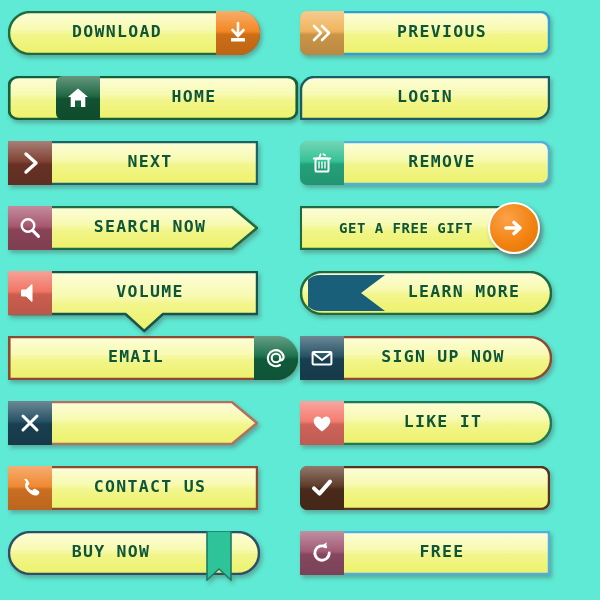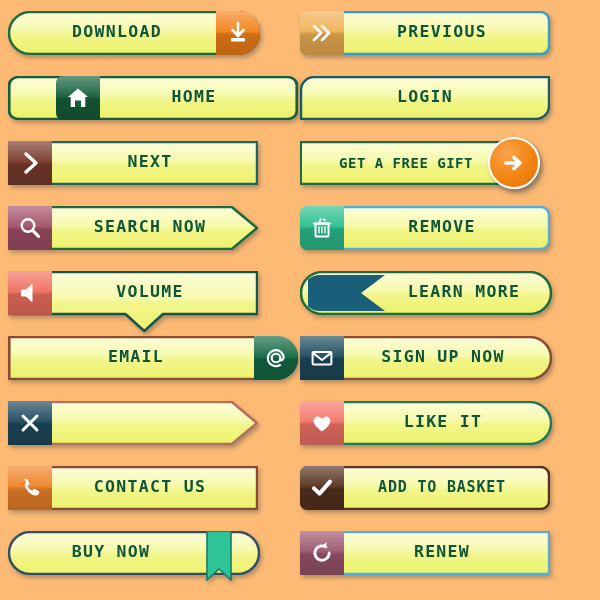--- a/index.html
+++ b/index.html
@@ -5,21 +5,21 @@
   * { box-sizing: border-box; margin: 0; padding: 0; }
   html, body {
     width: 600px; height: 600px;
     background: #ffffff;
     font-family: "DejaVu Sans Mono", monospace;
     overflow: hidden;
   }
   #stage {
     position: relative;
     width: 600px; height: 600px;
-    background: #fdba74;
+    background: #5eead4;
   }
   .col { position: absolute; top: 0; width: 290px; }
   .col-left  { left: 8px; }
   .col-right { left: 300px; }
 
   .btn-slot {
     position: relative;
     height: 65px;
     margin-bottom: 0px;
     display: flex;
@@ -408,47 +408,20 @@
             </svg>
           </div>
           <div class="content">
             <div style="flex: 0 0 10px;"></div>
             <div class="label" style="color: rgb(14, 86, 55);">LOGIN</div>
             <div style="flex: 0 0 10px;"></div>
           </div>
         </div>
       </div>
       <div class="btn-slot">
-        <div class="btn" style="width: 228px;">
-          <div class="shape">
-            <svg viewBox="0 0 248 44" preserveAspectRatio="none">
-              <defs>
-                <linearGradient id="g11" x1="0" y1="0" x2="0" y2="1">
-      <stop offset="0%" stop-color="#fdfdd9"></stop>
-      <stop offset="42%" stop-color="#f7fab0"></stop>
-      <stop offset="55%" stop-color="#f2f58a"></stop>
-      <stop offset="100%" stop-color="#ecf26b"></stop>
-    </linearGradient>
-              </defs>
-    <path d="M1 1 H247 V43 H1 Z" fill="url(#g11)" stroke="#1d6b3e" stroke-width="2.4" stroke-linejoin="round"></path>
-            </svg>
-          </div>
-          <div class="content">
-            <div style="flex: 0 0 10px;"></div>
-            <div class="label small tiny" style="color: rgb(14, 86, 55);">GET A FREE GIFT</div>
-            <div style="flex: 0 0 26px;"></div>
-          </div>
-          <div class="circle-icon">
-            <svg width="30" height="30" viewBox="0 0 30 30" fill="none">
-        <path d="M7 15 H19 M15 9.5 L21 15 L15 20.5" stroke="#ffffff" stroke-width="3.6" fill="none" stroke-linecap="round" stroke-linejoin="round"></path>
-            </svg>
-          </div>
-        </div>
-      </div>
-      <div class="btn-slot">
         <div class="btn" style="width: 250px;">
           <div class="shape">
             <svg viewBox="0 0 248 44" preserveAspectRatio="none">
               <defs>
                 <linearGradient id="g12" x1="0" y1="0" x2="0" y2="1">
       <stop offset="0%" stop-color="#fdfdd9"></stop>
       <stop offset="42%" stop-color="#f7fab0"></stop>
       <stop offset="55%" stop-color="#f2f58a"></stop>
       <stop offset="100%" stop-color="#ecf26b"></stop>
     </linearGradient>
@@ -465,20 +438,47 @@
         <path d="M10 11.6 v7 M13 11.6 v7 M16 11.6 v7" stroke="#ffffff" stroke-width="1.4"></path>
               </svg>
               <span class="shine"></span>
             </div>
             <div class="label" style="color: rgb(14, 86, 55);">REMOVE</div>
             <div style="flex: 0 0 10px;"></div>
           </div>
         </div>
       </div>
       <div class="btn-slot">
+        <div class="btn" style="width: 228px;">
+          <div class="shape">
+            <svg viewBox="0 0 248 44" preserveAspectRatio="none">
+              <defs>
+                <linearGradient id="g11" x1="0" y1="0" x2="0" y2="1">
+      <stop offset="0%" stop-color="#fdfdd9"></stop>
+      <stop offset="42%" stop-color="#f7fab0"></stop>
+      <stop offset="55%" stop-color="#f2f58a"></stop>
+      <stop offset="100%" stop-color="#ecf26b"></stop>
+    </linearGradient>
+              </defs>
+    <path d="M1 1 H247 V43 H1 Z" fill="url(#g11)" stroke="#1d6b3e" stroke-width="2.4" stroke-linejoin="round"></path>
+            </svg>
+          </div>
+          <div class="content">
+            <div style="flex: 0 0 10px;"></div>
+            <div class="label small tiny" style="color: rgb(14, 86, 55);">GET A FREE GIFT</div>
+            <div style="flex: 0 0 26px;"></div>
+          </div>
+          <div class="circle-icon">
+            <svg width="30" height="30" viewBox="0 0 30 30" fill="none">
+        <path d="M7 15 H19 M15 9.5 L21 15 L15 20.5" stroke="#ffffff" stroke-width="3.6" fill="none" stroke-linecap="round" stroke-linejoin="round"></path>
+            </svg>
+          </div>
+        </div>
+      </div>
+      <div class="btn-slot">
         <div class="btn" style="width: 252px;">
           <div class="shape">
             <svg viewBox="0 0 248 44" preserveAspectRatio="none">
               <defs>
                 <linearGradient id="g14" x1="0" y1="0" x2="0" y2="1">
       <stop offset="0%" stop-color="#fdfdd9"></stop>
       <stop offset="42%" stop-color="#f7fab0"></stop>
       <stop offset="55%" stop-color="#f2f58a"></stop>
       <stop offset="100%" stop-color="#ecf26b"></stop>
     </linearGradient>
@@ -566,21 +566,20 @@
     <path d="M9 1 H239 A8 8 0 0 1 247 9 V35 A8 8 0 0 1 239 43 H9 A8 8 0 0 1 1 35 V9 A8 8 0 0 1 9 1 Z" fill="url(#g16)" stroke="#57321f" stroke-width="2.4" stroke-linejoin="round"></path>
             </svg>
           </div>
           <div class="content">
             <div class="icon-box" style="background: linear-gradient(rgb(87, 50, 31) 0%, rgb(87, 50, 31) 46%, rgb(73, 42, 26) 54%, rgb(68, 39, 24) 100%); border-radius: 7px 0px 0px 7px;">
               <svg width="26" height="26" viewBox="0 0 26 26" fill="none">
                 <path d="M5 13.4 L10.5 18.6 L21 6.6" stroke="#ffffff" stroke-width="4" fill="none" stroke-linecap="round" stroke-linejoin="round"></path>
               </svg>
               <span class="shine"></span>
             </div>
-            <div class="label small" style="color: rgb(14, 86, 55);">ADD TO BASKET</div>
             <div style="flex: 0 0 10px;"></div>
           </div>
         </div>
       </div>
       <div class="btn-slot">
         <div class="btn" style="width: 250px;">
           <div class="shape">
             <svg viewBox="0 0 248 44" preserveAspectRatio="none">
               <defs>
                 <linearGradient id="g17" x1="0" y1="0" x2="0" y2="1">
@@ -594,19 +593,19 @@
             </svg>
           </div>
           <div class="content">
             <div class="icon-box" style="background: linear-gradient(rgb(158, 84, 112) 0%, rgb(158, 84, 112) 46%, rgb(133, 71, 94) 54%, rgb(123, 66, 87) 100%); border-radius: 0px;">
               <svg width="26" height="26" viewBox="0 0 26 26" fill="none">
                 <path d="M20.2 13 a7.2 7.2 0 1 1 -3.4 -6.1" stroke="#ffffff" stroke-width="2.8" fill="none" stroke-linecap="round"></path>
         <path d="M17.6 2.2 L17.2 7.8 L11.9 6.4 Z" fill="#ffffff"></path>
               </svg>
               <span class="shine"></span>
             </div>
-            <div class="label" style="color: rgb(14, 86, 55);">RENEW</div>
+            <div class="label" style="color: rgb(14, 86, 55);">FREE</div>
             <div style="flex: 0 0 10px;"></div>
           </div>
         </div>
       </div>
     </div>
 </div>
 
 </body></html>

